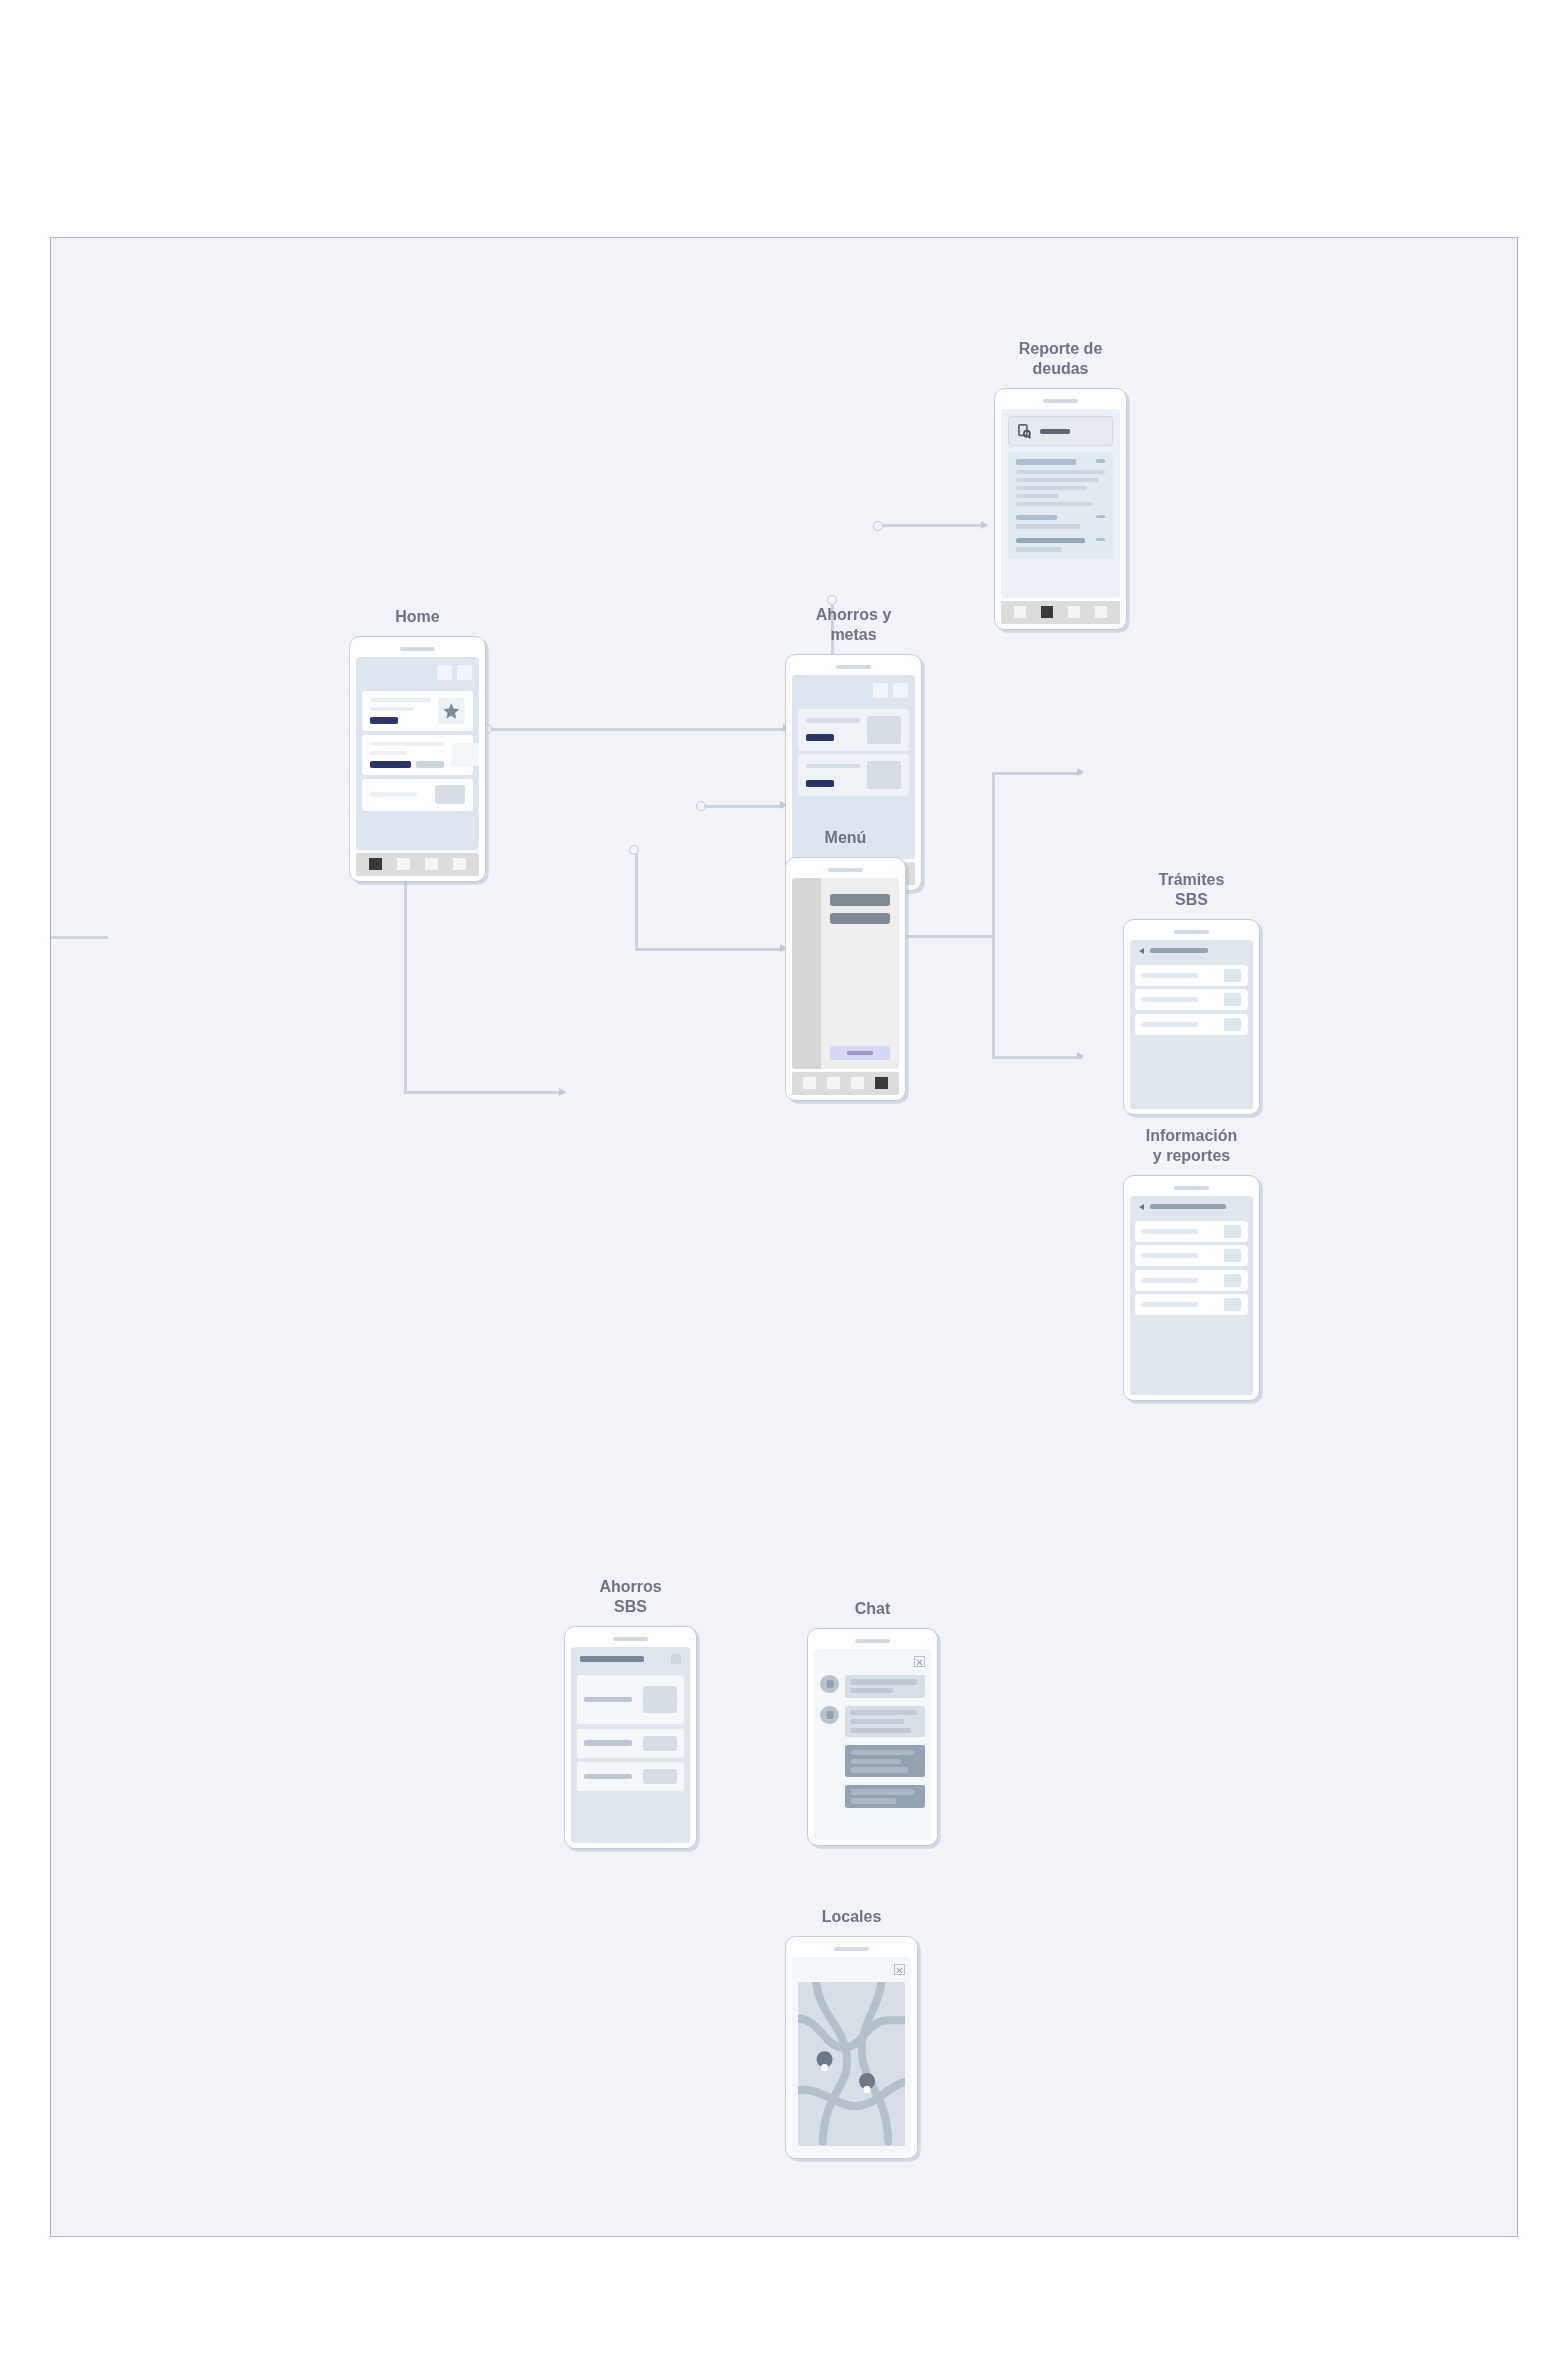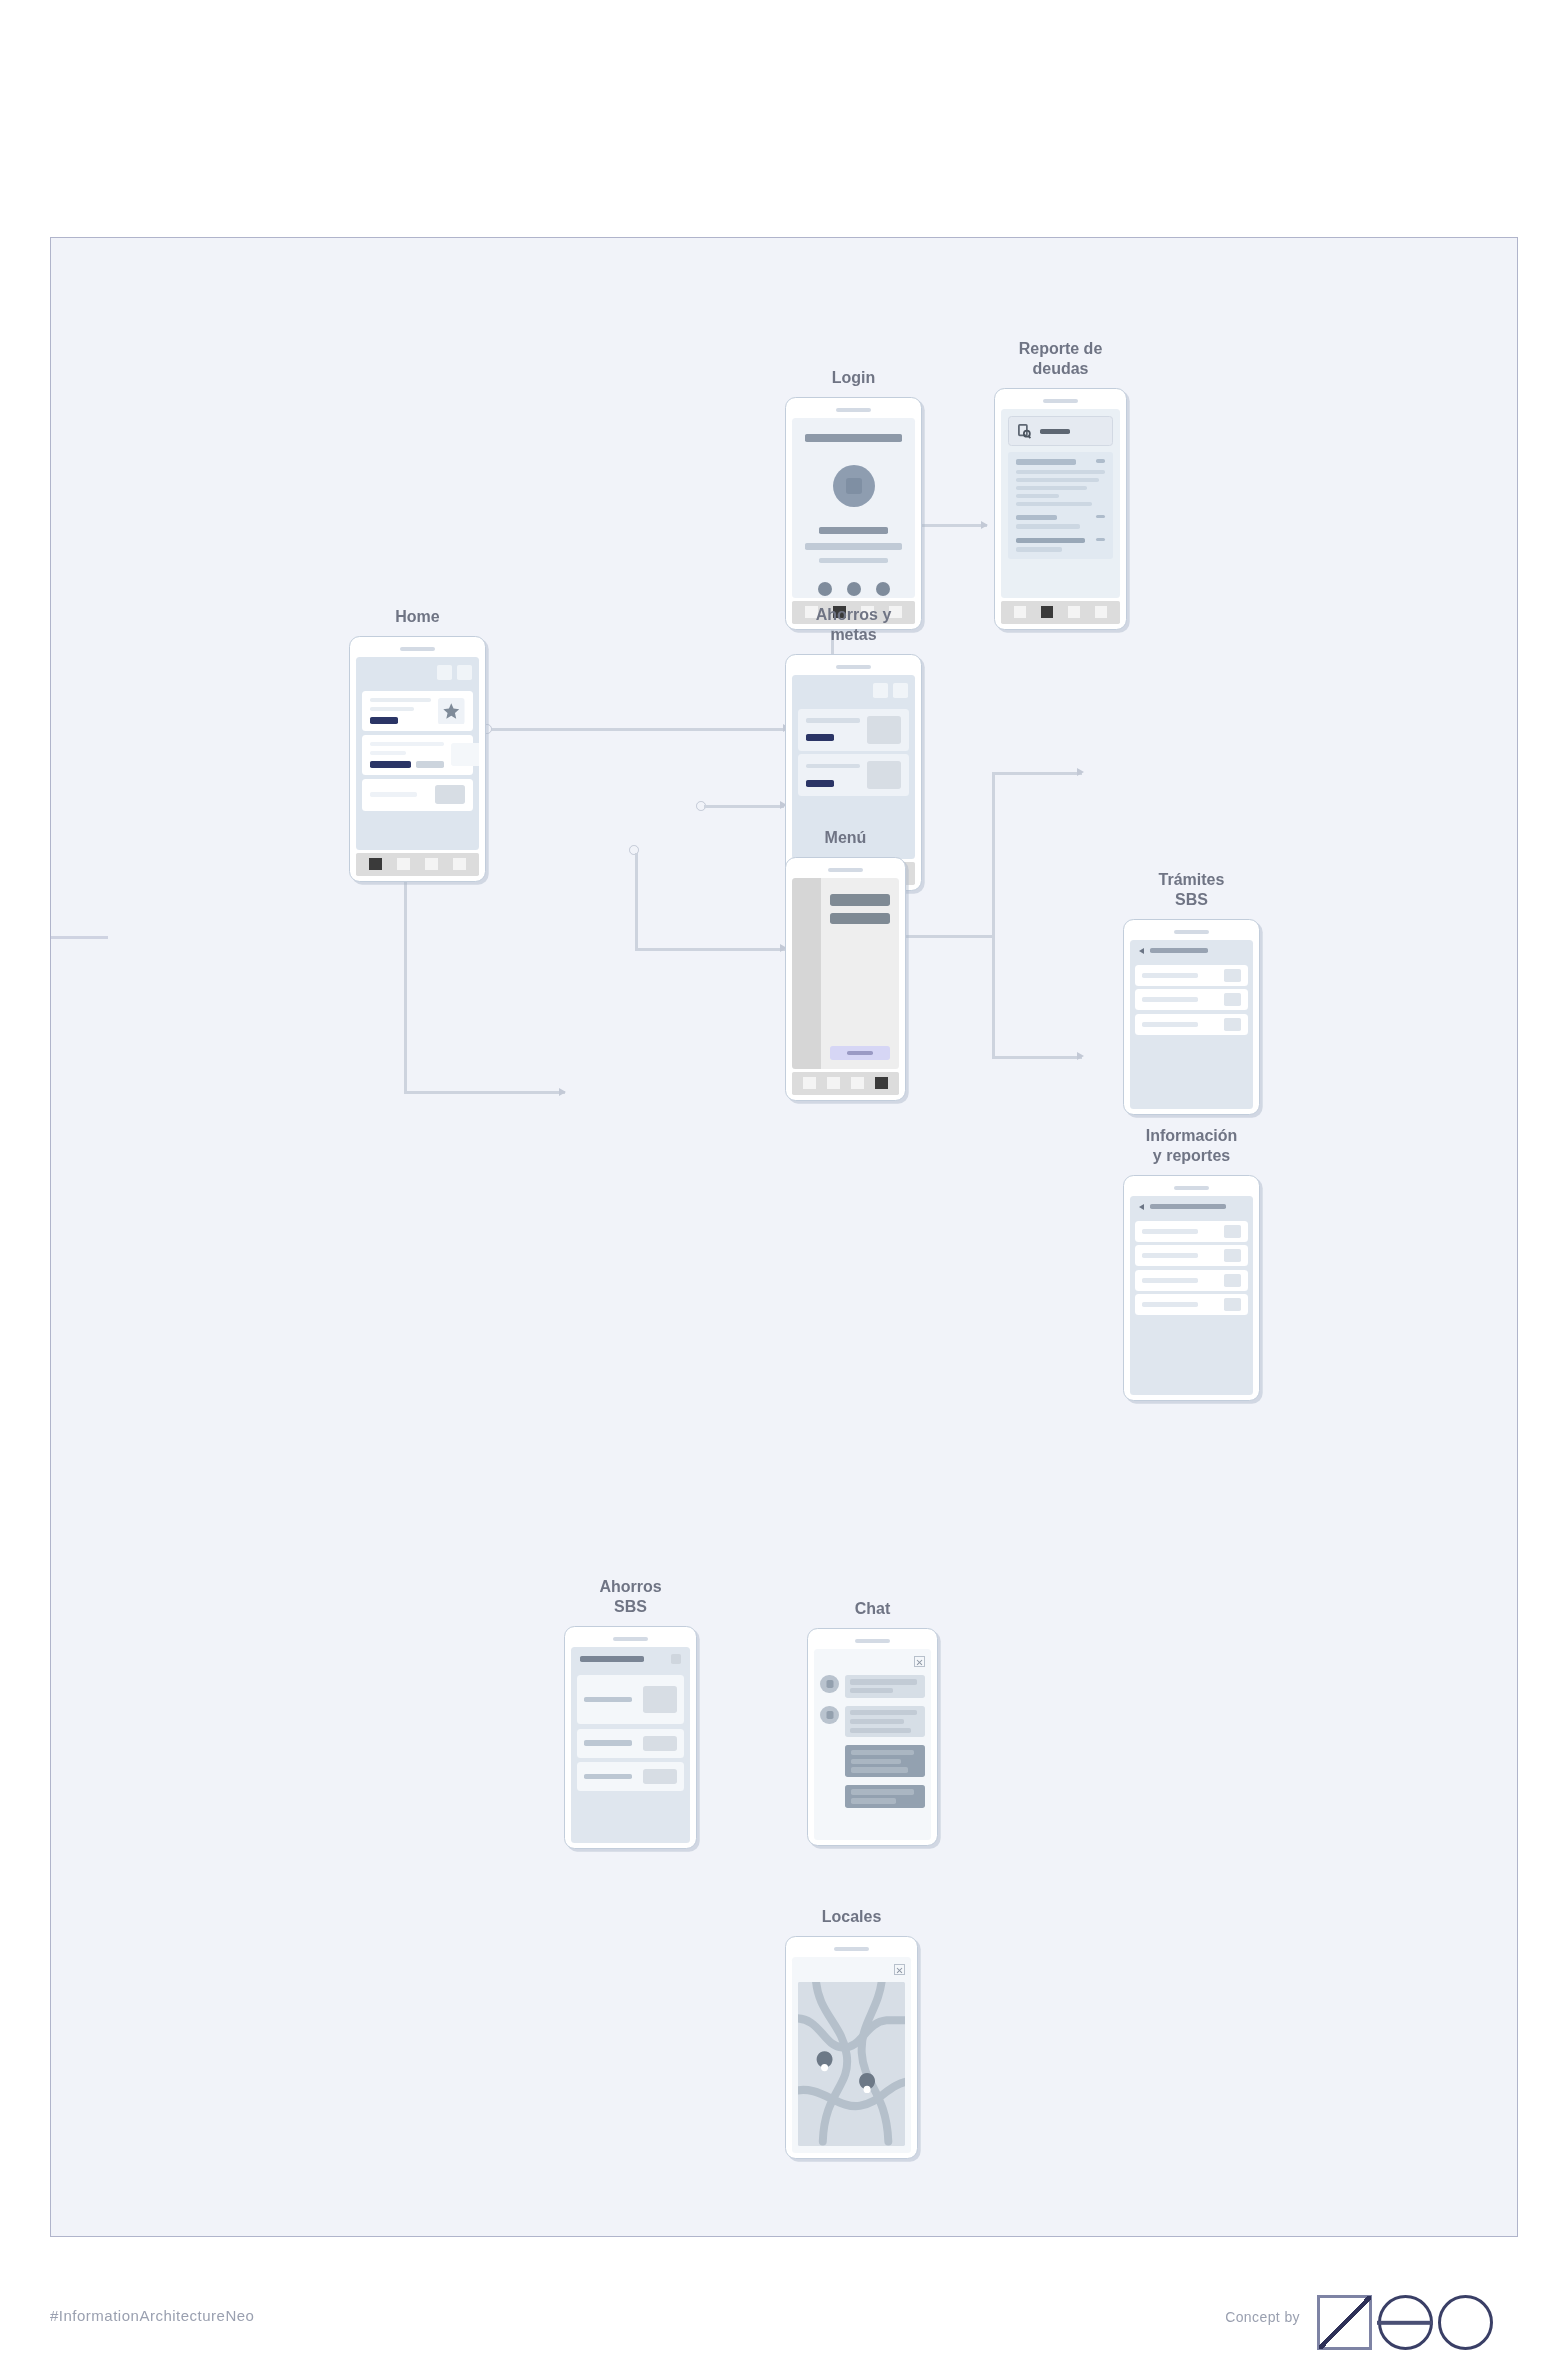--- a/index.html
+++ b/index.html
@@ -232,44 +232,20 @@
     <div class="conn h" style="left:654px; top:565px; width:0;"></div>
     <div class="knob" style="left:645px; top:563px;"></div>
     <div class="conn h" style="left:653px; top:567px; width:80px;"></div>
     <div class="arrow" style="left:729px; top:563px;"></div>
 
     <div class="knob" style="left:578px; top:607px;"></div>
     <div class="conn v" style="left:584px; top:615px; height:97px;"></div>
     <div class="conn h" style="left:584px; top:710px; width:150px;"></div>
     <div class="arrow" style="left:729px; top:706px;"></div>
 
-    <div class="node" style="left:734px; top:159px; width:137px; height:233px;">
-      <div class="node-label">Login</div>
-      <div class="phone">
-        <div class="notch"></div>
-        <div class="screen login-screen">
-          <div class="login-title"></div>
-          <div class="avatar"></div>
-          <div class="login-f1"></div>
-          <div class="login-f2"></div>
-          <div class="login-f3"></div>
-          <div class="dots">
-            <div class="dot"></div>
-            <div class="dot"></div>
-            <div class="dot"></div>
-          </div>
-        </div>
-        <div class="tabbar">
-          <div class="tab"></div>
-          <div class="tab active"></div>
-          <div class="tab"></div>
-          <div class="tab"></div>
-        </div>
-      </div>
-    </div>
 
     <div class="node" style="left:943px; top:150px; width:133px; height:242px;">
       <div class="node-label">Reporte de
 deudas</div>
       <div class="phone">
         <div class="notch"></div>
         <div class="screen rep-screen">
           <div class="rep-head chip">
             <div class="rep-icon">
               <svg viewBox="0 0 15 17" width="13.3" height="15">
@@ -575,24 +551,15 @@
                 <circle cx="78" cy="118" r="4" fill="#ffffff"></circle>
               </g>
             </svg>
           </div>
         </div>
       </div>
     </div>
 
   </div>
 
-  <div class="footer">
-    <div class="hashtag">#InformationArchitectureNeo</div>
-    <div class="concept">Concept by</div>
-    <div class="neo">
-      <div class="neo-n"></div>
-      <div class="neo-e"></div>
-      <div class="neo-o"></div>
-    </div>
-  </div>
 
 </div>
 
 
 </body></html>

